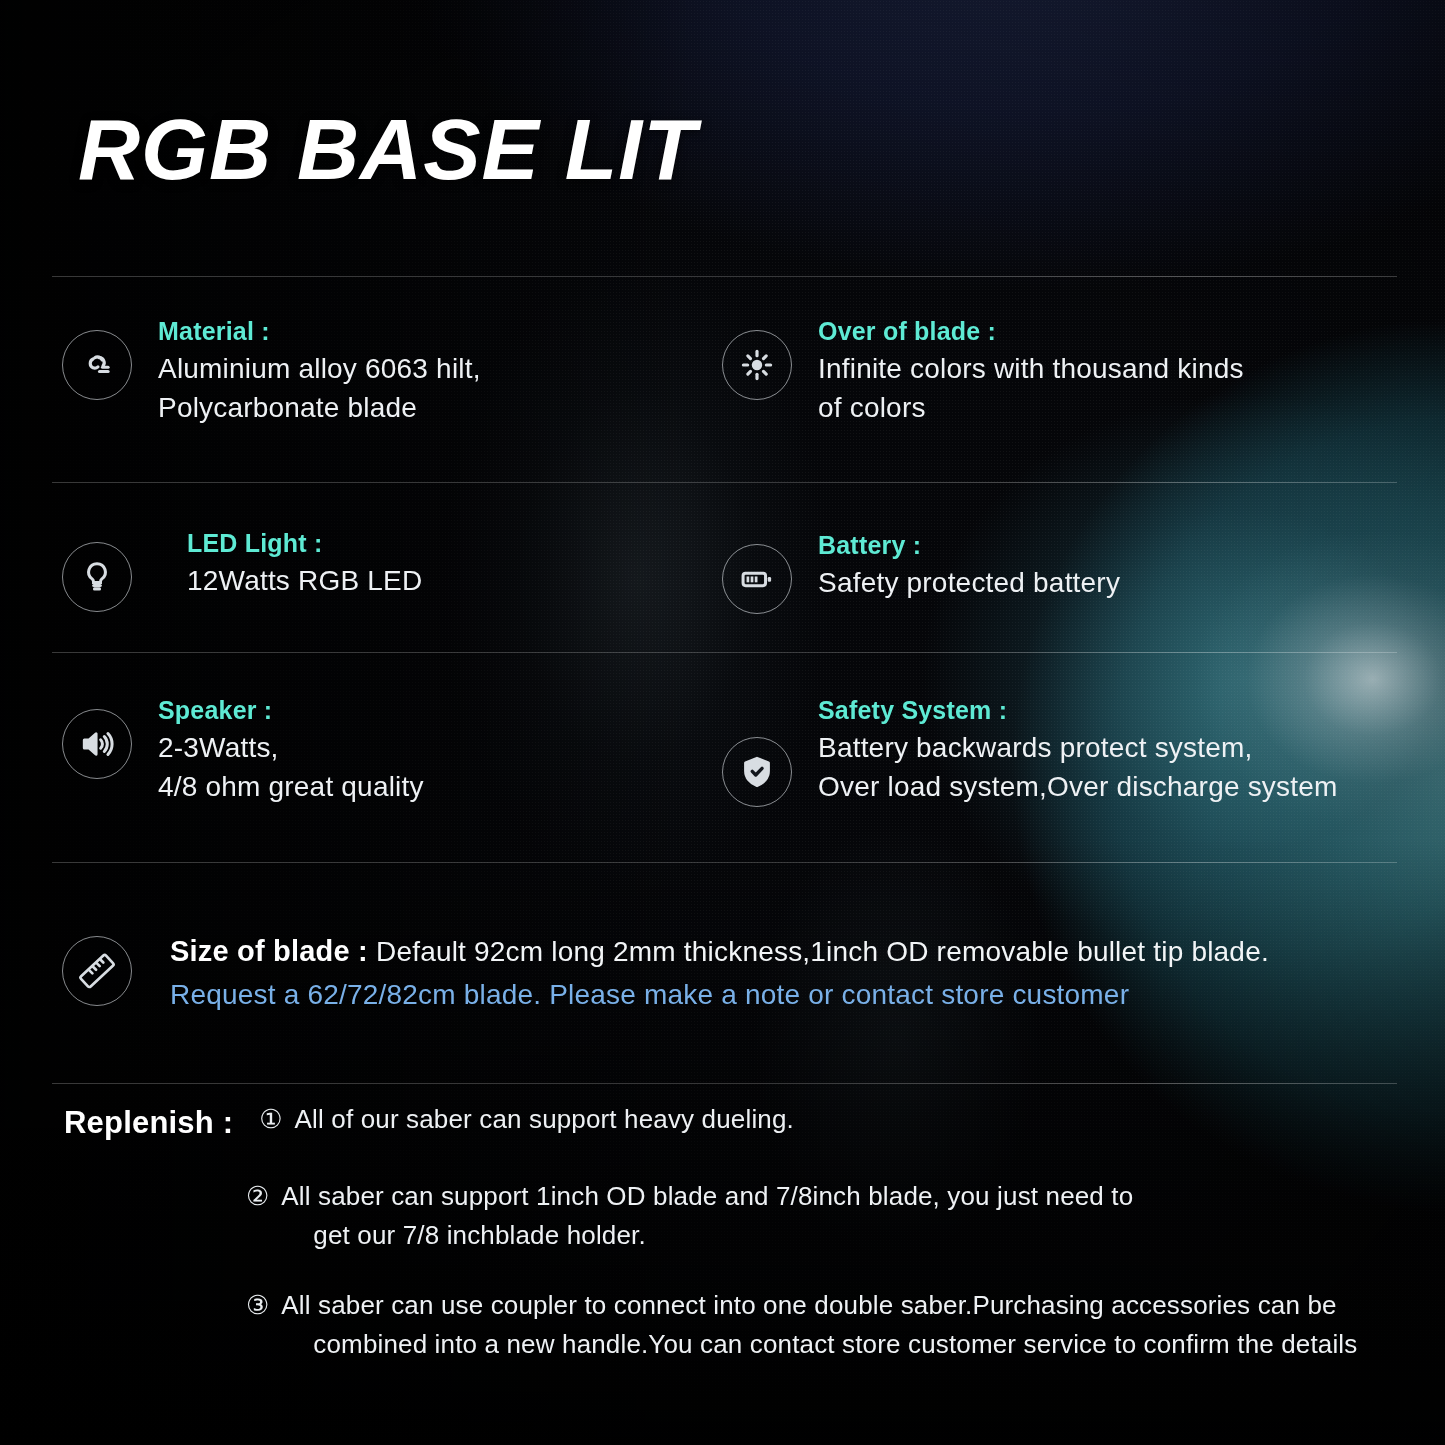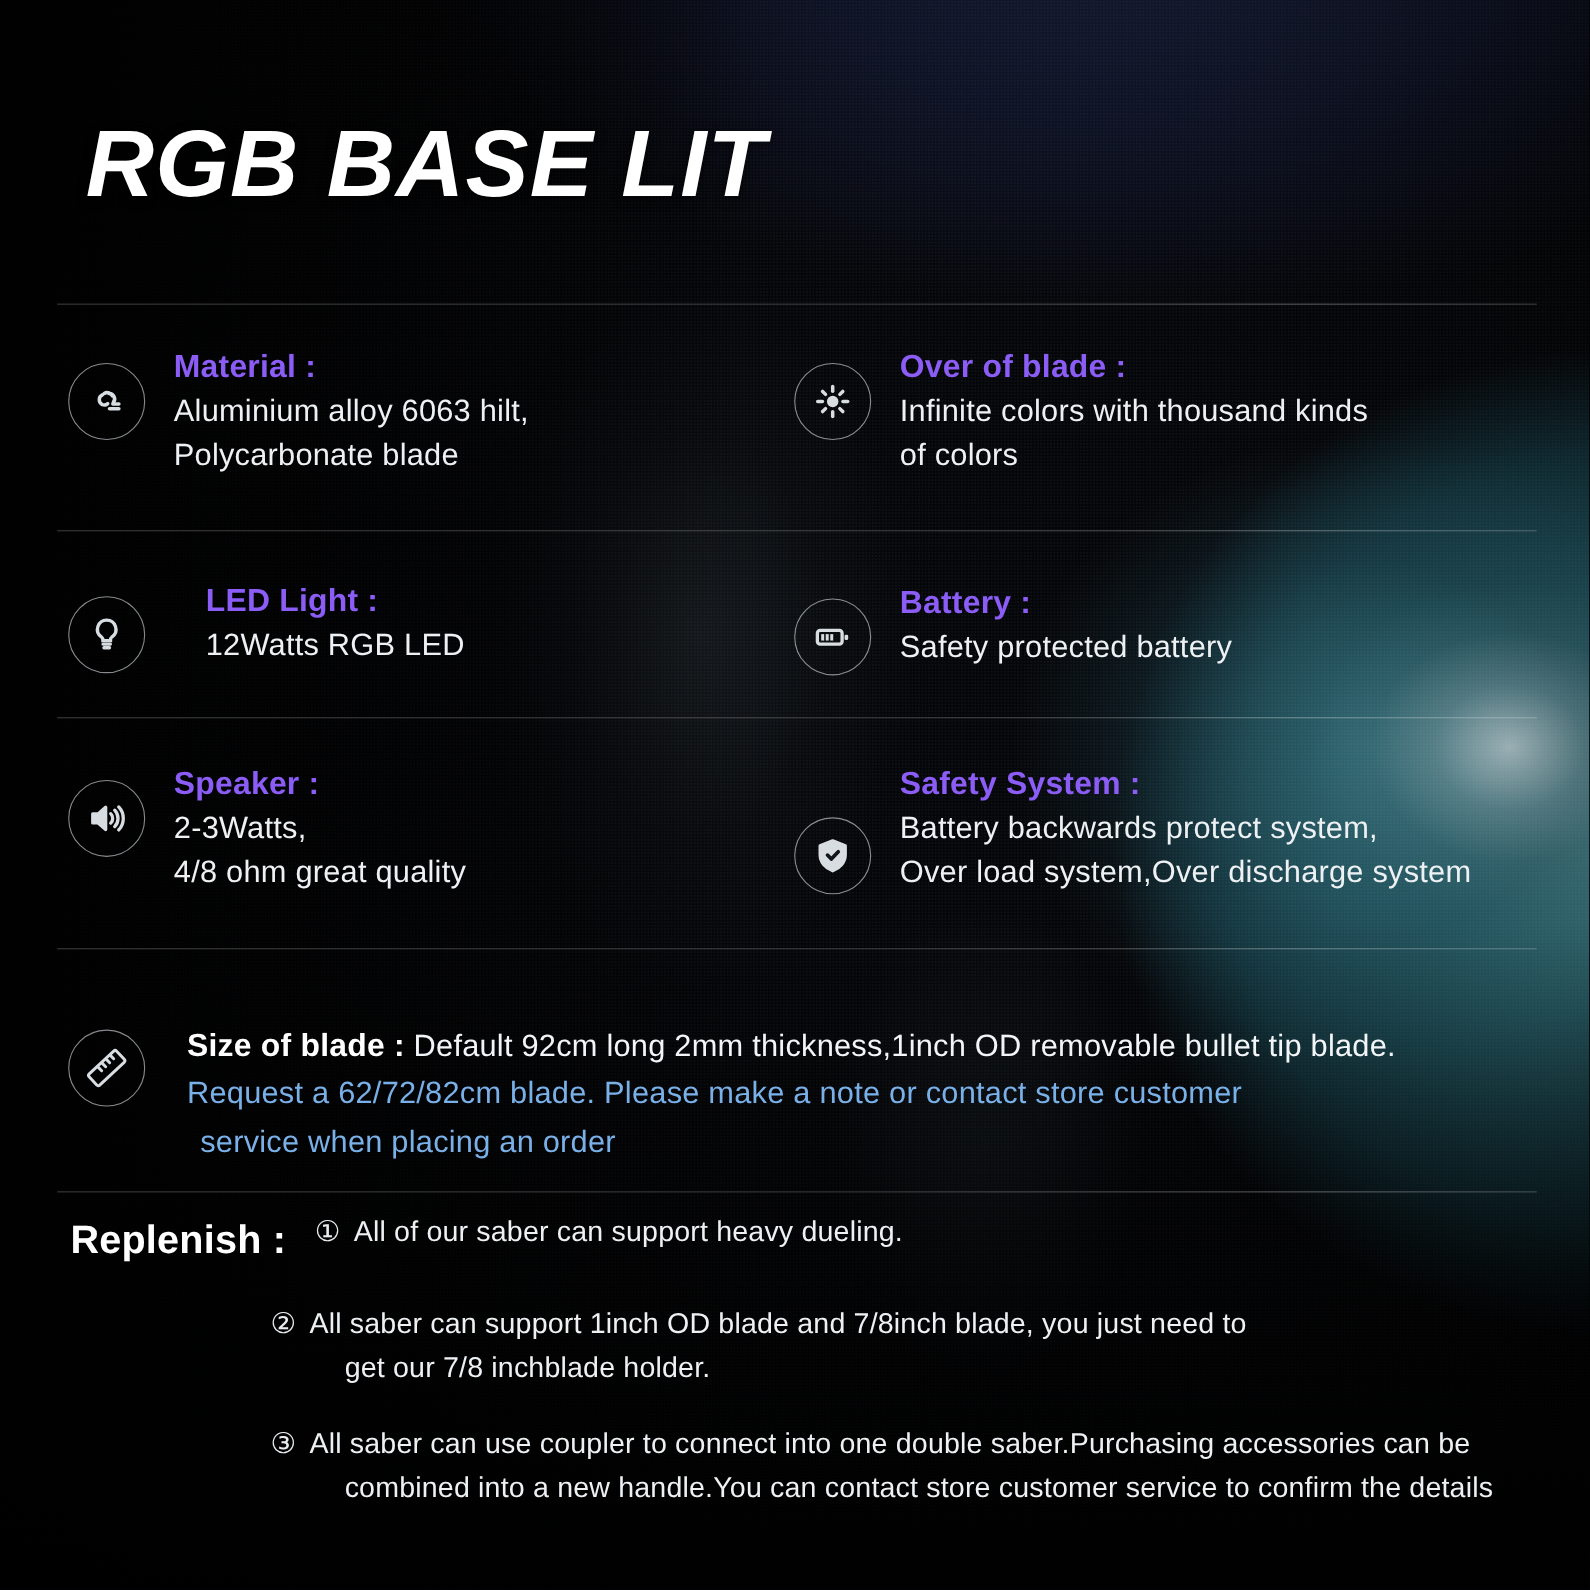--- a/index.html
+++ b/index.html
@@ -90,23 +90,23 @@
     border:1.6px solid rgba(225,230,235,.60);
     border-radius:50%;
     display:flex; align-items:center; justify-content:center;
     margin-top:16px;
   }
   .icon-circle svg { display:block; }
 
   .spec-text { margin-left:26px; }
 
   .spec-label {
-    font-size:29px;
+    font-size:25px;
     font-weight:700;
-    color:#8b5cf6;
+    color:#5eead4;
     line-height:1.38;
     letter-spacing:.2px;
     white-space:nowrap;
   }
   .spec-value {
     font-size:28px;
     font-weight:400;
     color:#eef1f4;
     line-height:1.42;
     letter-spacing:.2px;
@@ -122,21 +122,21 @@
   .size-text { margin-left:38px; }
   .size-line1 { font-size:28px; color:#f2f5f7; line-height:1.46; white-space:nowrap; letter-spacing:.2px; }
   .size-line1 b { font-weight:700; font-size:29px; color:#ffffff; }
   .size-blue { font-size:28px; color:#79b0e8; line-height:1.56; letter-spacing:.2px; white-space:nowrap; }
   .size-blue.indent { padding-left:12px; }
 
   
   .replenish { position:absolute; left:64px; top:1100px; width:1360px; }
   .rep-first { display:flex; align-items:flex-start; }
   .rep-label {
-    font-size:36px; font-weight:700; color:#ffffff;
+    font-size:31px; font-weight:700; color:#ffffff;
     letter-spacing:.2px; white-space:nowrap; line-height:1.5;
     margin-right:26px;
   }
   .rep-item { display:flex; align-items:flex-start; margin-top:30px; }
   .rep-num {
     flex:0 0 auto;
     font-size:26px; color:#e9edf0; line-height:1.5;
     margin-right:12px;
   }
   .rep-body { font-size:26px; color:#eef1f4; line-height:1.52; letter-spacing:.15px; }
@@ -274,21 +274,20 @@
           <line x1="11.8" y1="7.0" x2="13.7" y2="8.9"></line>
           <line x1="14.1" y1="4.7" x2="16.0" y2="6.6"></line>
         </svg>
       </div>
       <div class="size-text">
         <div class="size-line1">
           <b>Size of blade :</b>
           <span>Default 92cm long 2mm thickness,1inch OD removable bullet tip blade.</span>
         </div>
         <div class="size-blue">Request a 62/72/82cm blade. Please make a note or contact store customer</div>
-        <div class="size-blue indent">service when placing an order</div>
       </div>
     </div>
 
     <div class="replenish">
 
       <div class="rep-first">
         <div class="rep-label">Replenish :</div>
         <div class="rep-num">①</div>
         <div class="rep-body">All of our saber can support heavy dueling.</div>
       </div>

